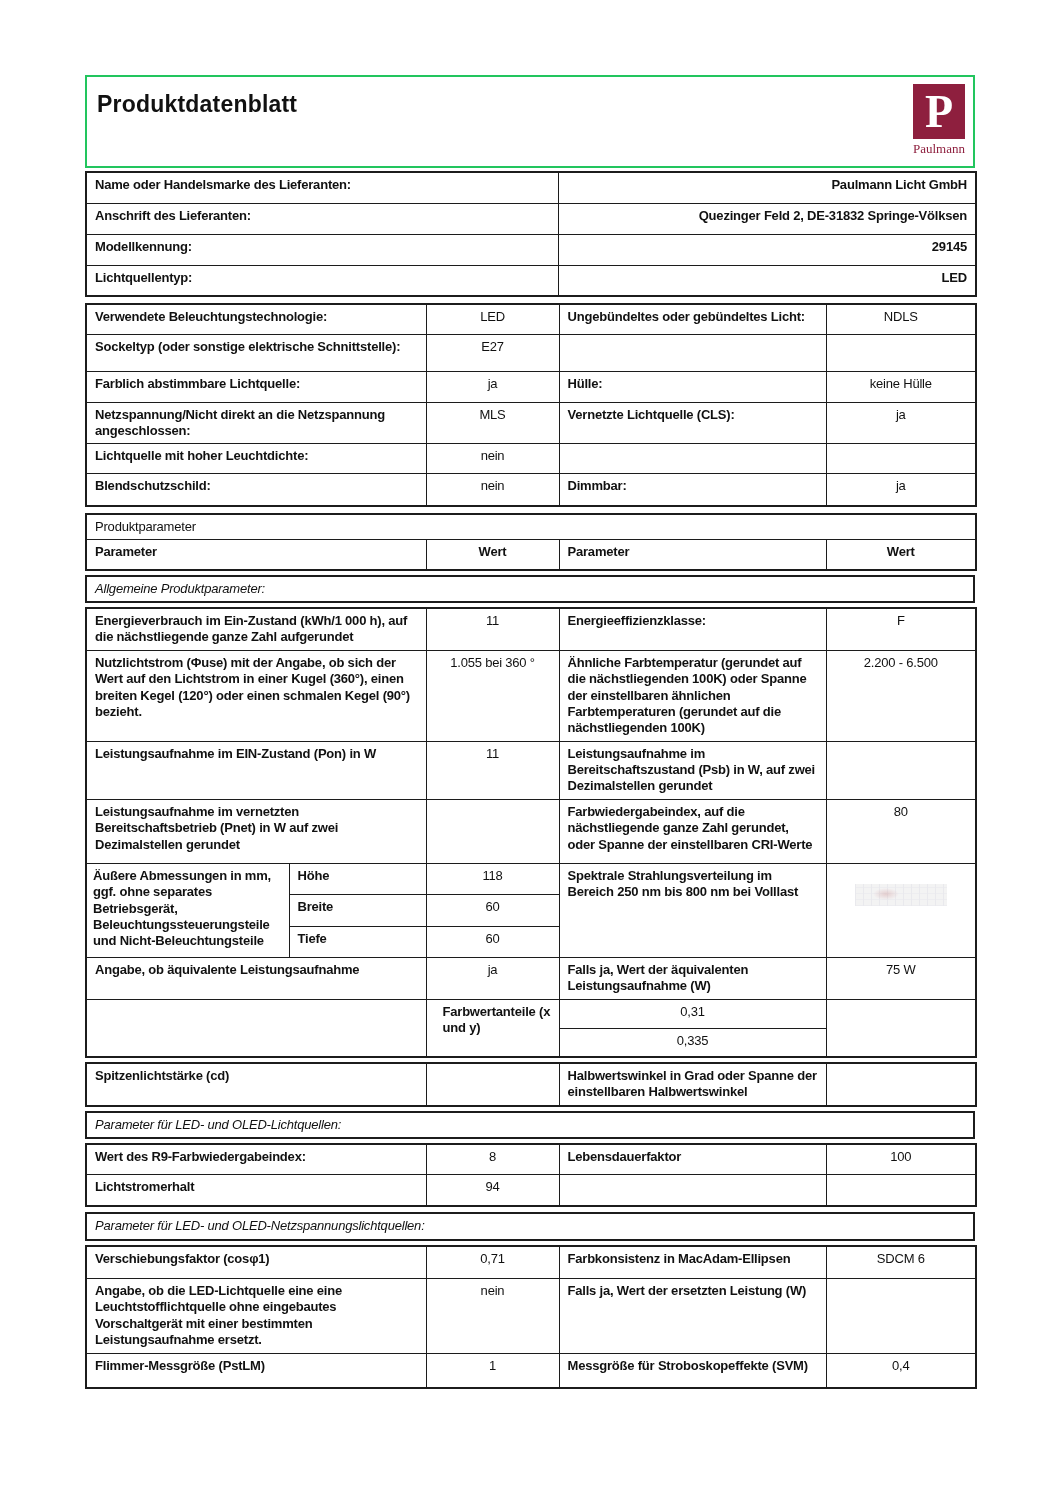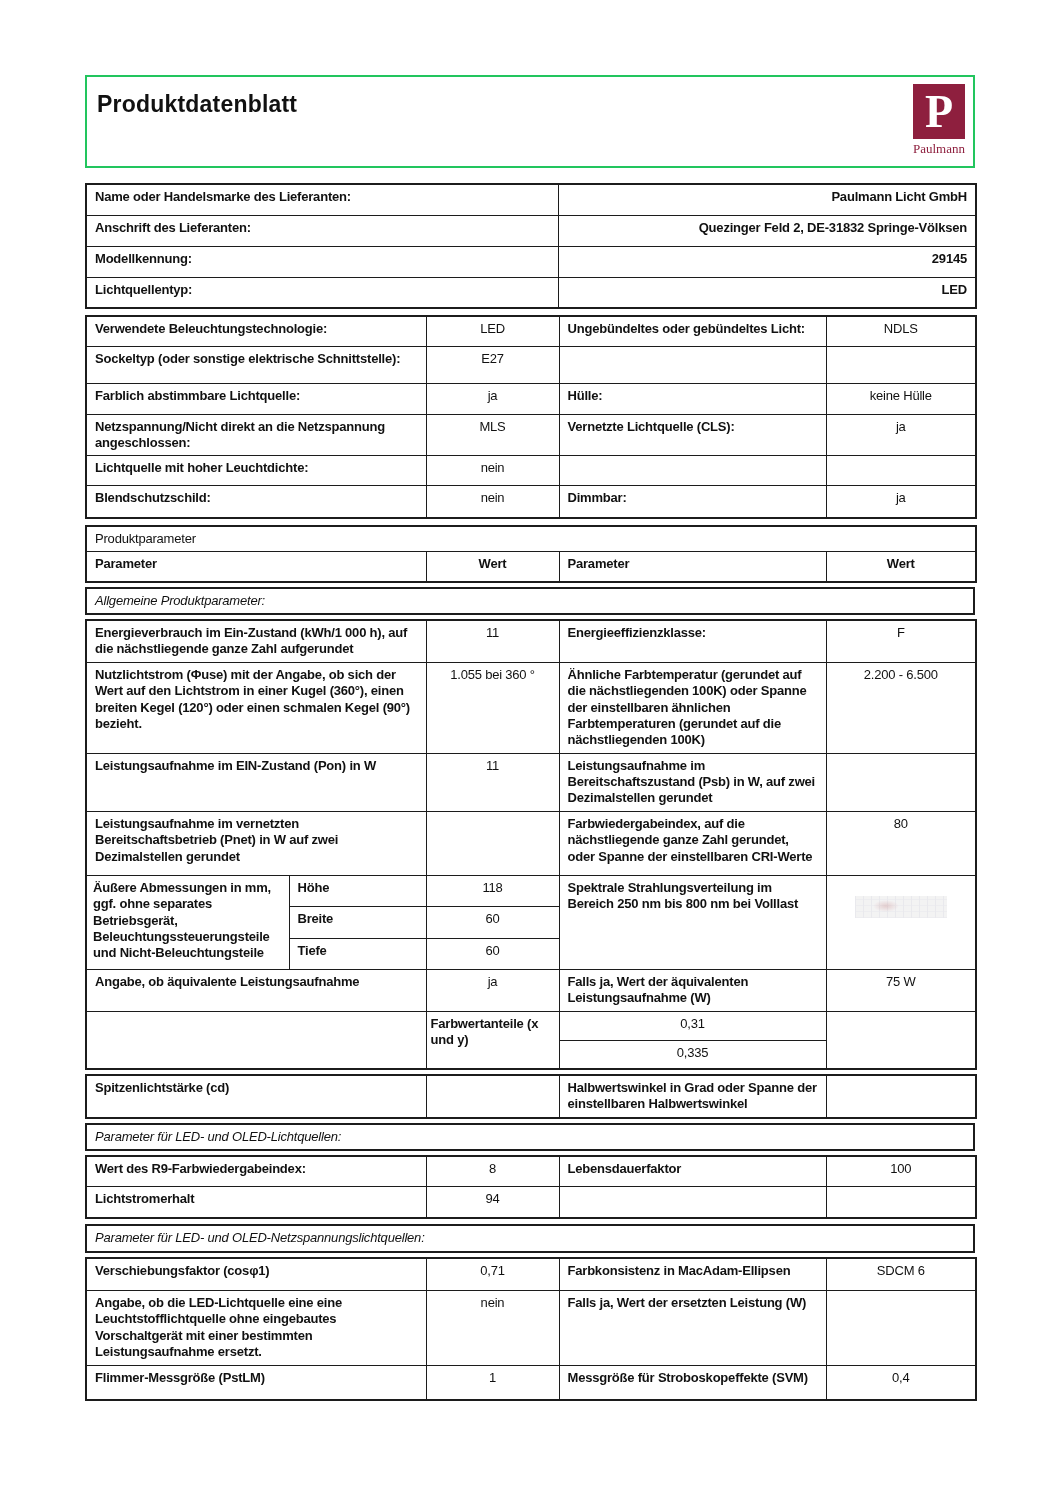--- a/index.html
+++ b/index.html
@@ -24,23 +24,23 @@
   table{border-collapse:collapse;table-layout:fixed;width:890px;border:2px solid #1c1c1c;}
   td{
     border:1px solid #1c1c1c;padding:4px 8px;vertical-align:top;
     font-size:13px;line-height:1.26;letter-spacing:-0.2px;word-wrap:break-word;
   }
   .lbl{font-weight:bold;text-align:left;}
   .val{text-align:center;font-weight:normal;}
   .val-left{text-align:right;font-weight:bold;}
   .sec{font-weight:normal;font-style:italic;}
   .plain{font-weight:normal;padding-left:8px;}
-  .gap3{margin-top:15px;} .gap4{margin-top:4px;} .gap5{margin-top:5px;} .gap6{margin-top:6px;}
+  .gap3{margin-top:3px;} .gap4{margin-top:4px;} .gap5{margin-top:5px;} .gap6{margin-top:6px;}
   .dim-lbl{padding-left:6px;padding-right:2px;}
-  .chrom-lbl{padding-left:4px;padding-right:4px;}
+  .chrom-lbl{padding-left:16px;padding-right:4px;}
 
   
   .spectral{
     width:92px;height:22px;margin:16px auto 0;background:#f2f1f2;
     background-image:
       repeating-linear-gradient(90deg,#e6e6ea 0 1px,transparent 1px 8px),
       repeating-linear-gradient(0deg,#eaeaee 0 1px,transparent 1px 6px);
     position:relative;opacity:.85;
   }
   .spectral::after{

